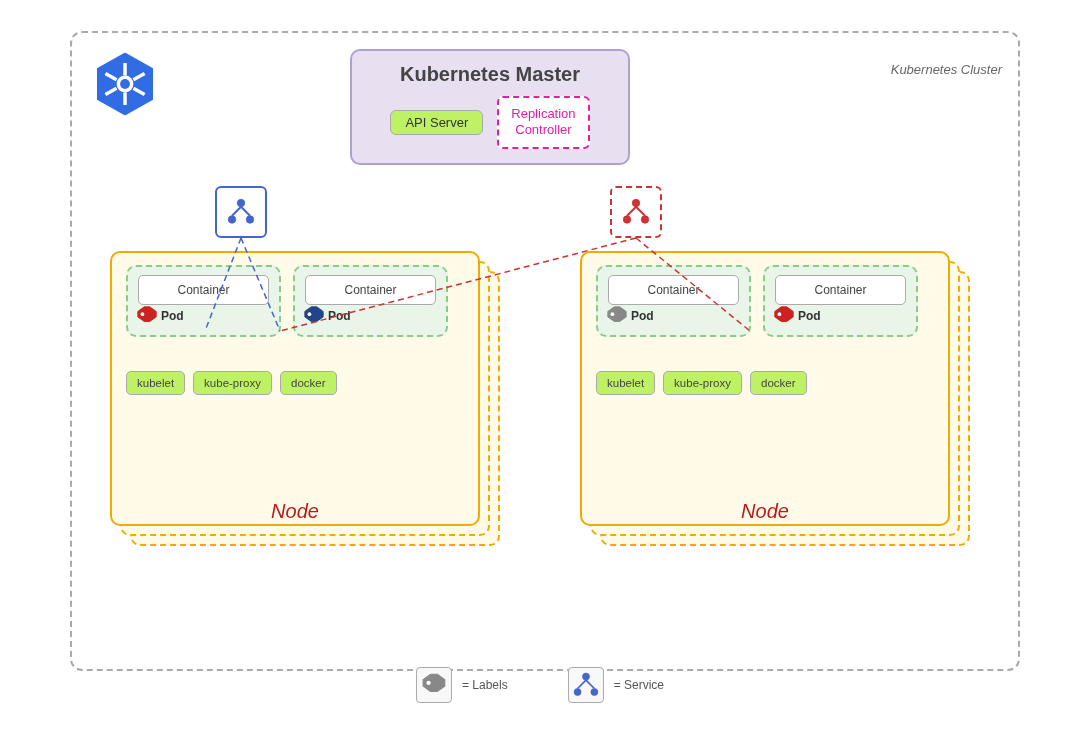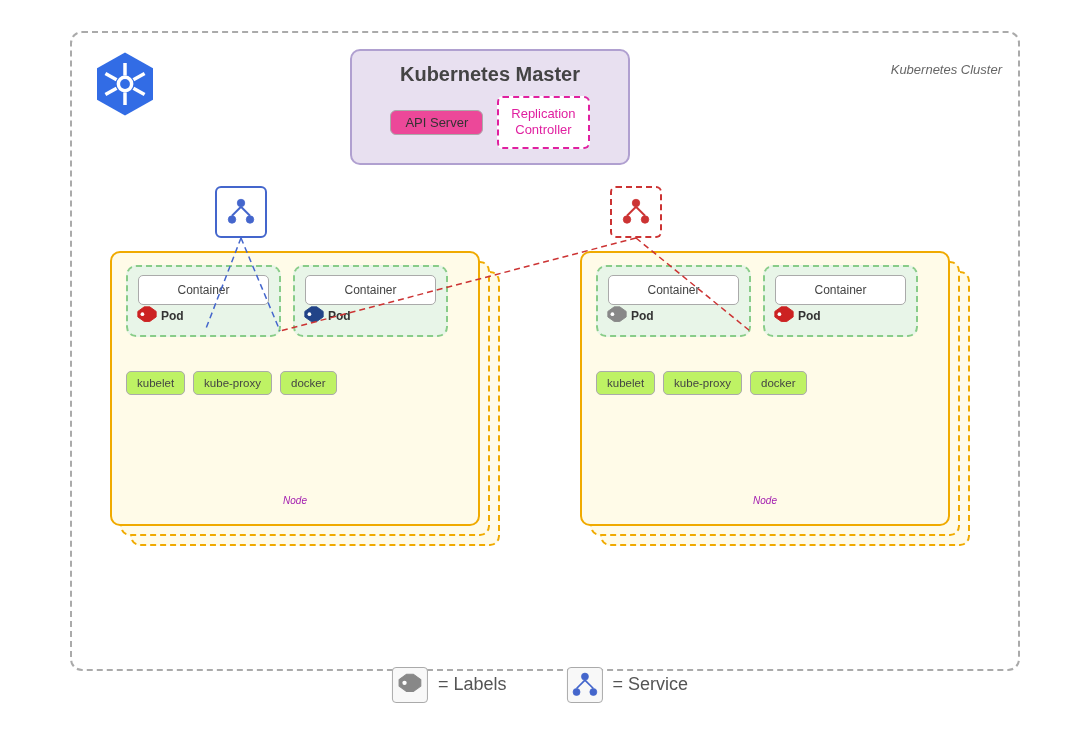--- a/index.html
+++ b/index.html
@@ -68,21 +68,21 @@
       font-weight: bold;
       color: #444;
       margin-bottom: 10px;
     }
     .master-components {
       display: flex;
       gap: 14px;
       align-items: center;
     }
     .api-server-box {
-      background: #ec4899;
+      background: #bef264;
       border: 1.5px solid #aaa;
       border-radius: 6px;
       padding: 4px 14px;
       font-size: 13px;
       color: #333;
     }
     .replication-box {
       background: #fff;
       border: 2px dashed #e020a0;
       border-radius: 6px;
@@ -152,25 +152,25 @@
       position: absolute;
       border: 2.5px solid #f0aa00;
       border-radius: 10px;
       background: #fffbe8;
       display: flex;
       flex-direction: column;
       padding: 12px 14px 20px;
     }
     .node-label {
       position: absolute;
-      bottom: 18px;
+      bottom: 1px;
       left: 50%;
       transform: translateX(-50%);
-      font-size: 10px;
-      color: #a21caf;
+      font-size: 20px;
+      color: #b91c1c;
       font-style: italic;
     }
 
     
     .pods-row {
       display: flex;
       gap: 12px;
       margin-bottom: 10px;
     }
     .pod-box {
@@ -225,21 +225,21 @@
       left: 50%;
       transform: translateX(-50%);
       display: flex;
       gap: 60px;
       align-items: center;
     }
     .legend-item {
       display: flex;
       align-items: center;
       gap: 10px;
-      font-size: 18px;
+      font-size: 12px;
       color: #555;
     }
     .legend-icon-box {
       width: 36px;
       height: 36px;
       border: 1.5px solid #aaa;
       border-radius: 4px;
       display: flex;
       align-items: center;
       justify-content: center;

